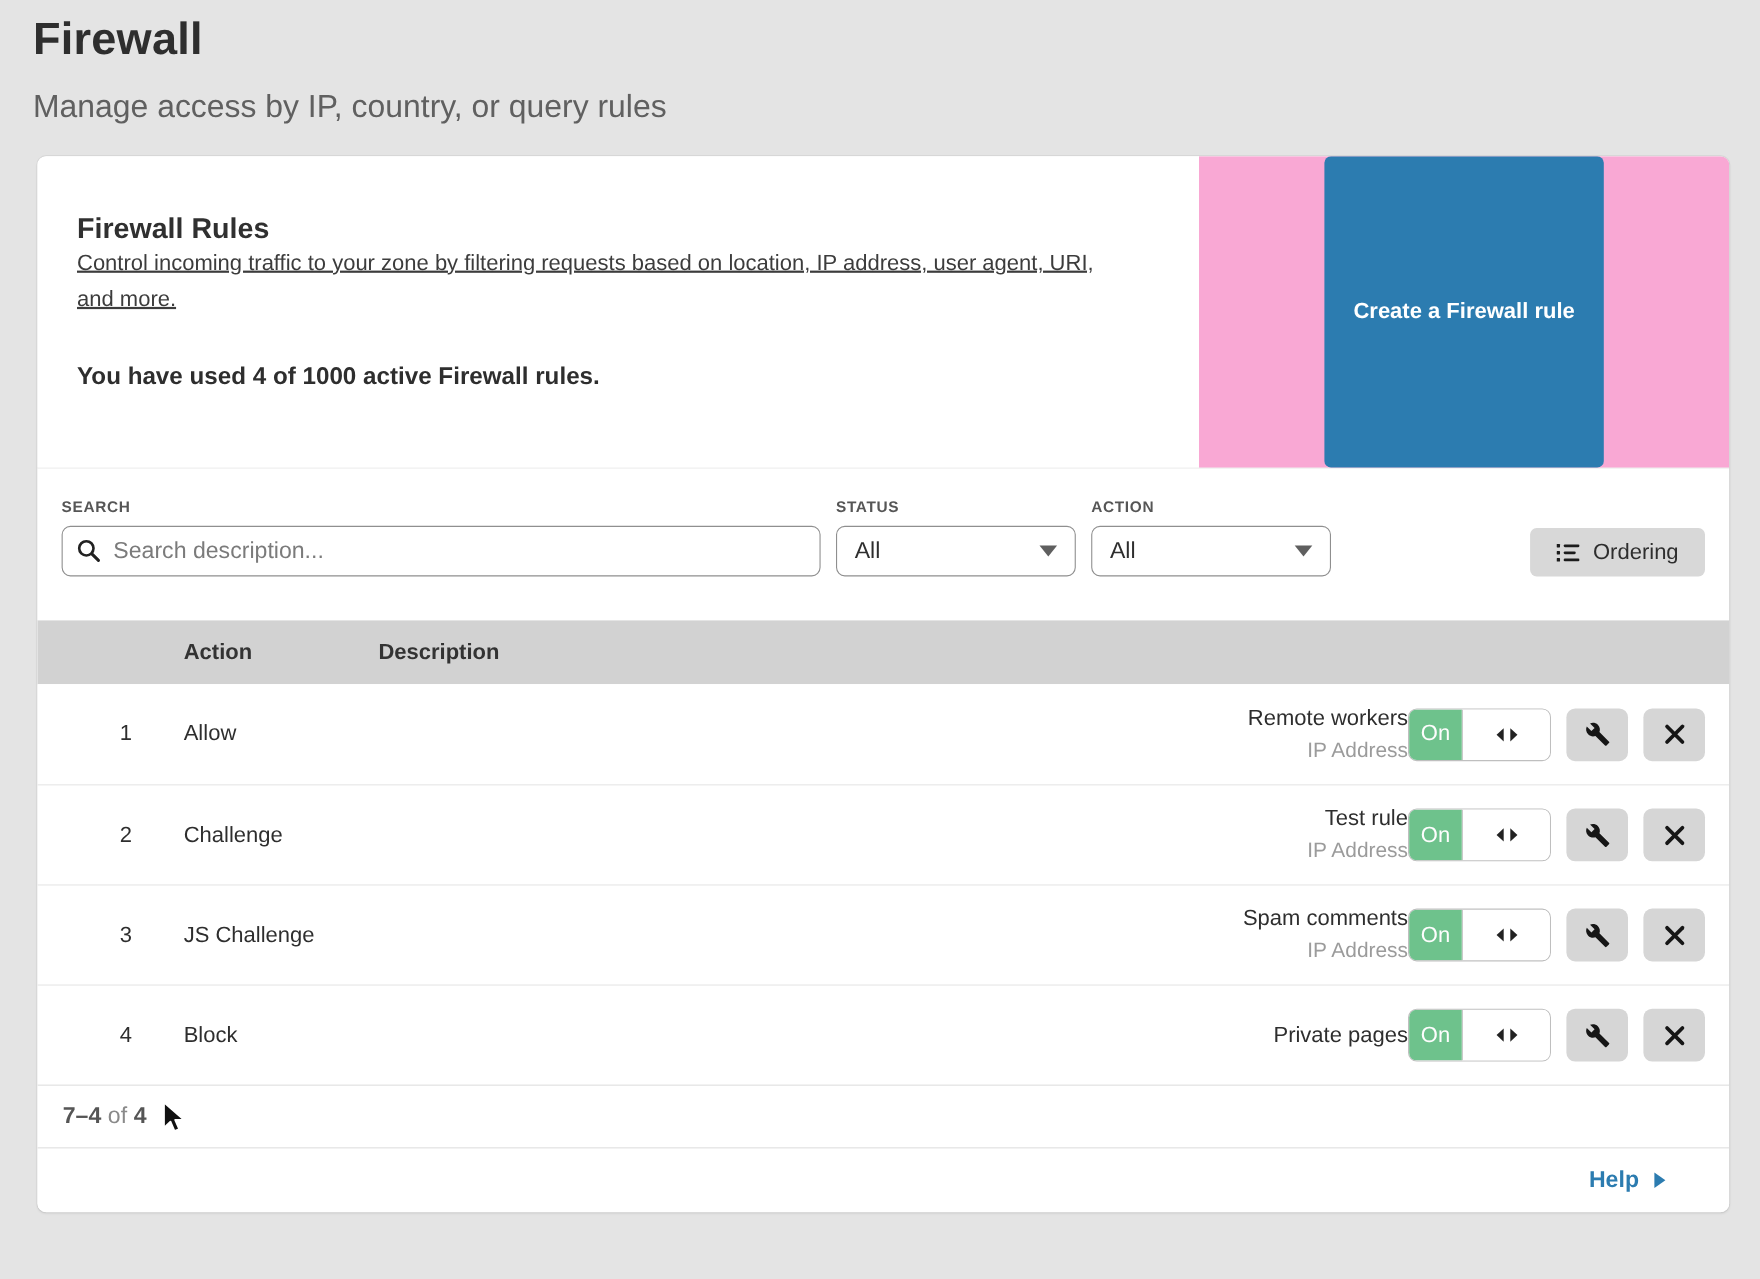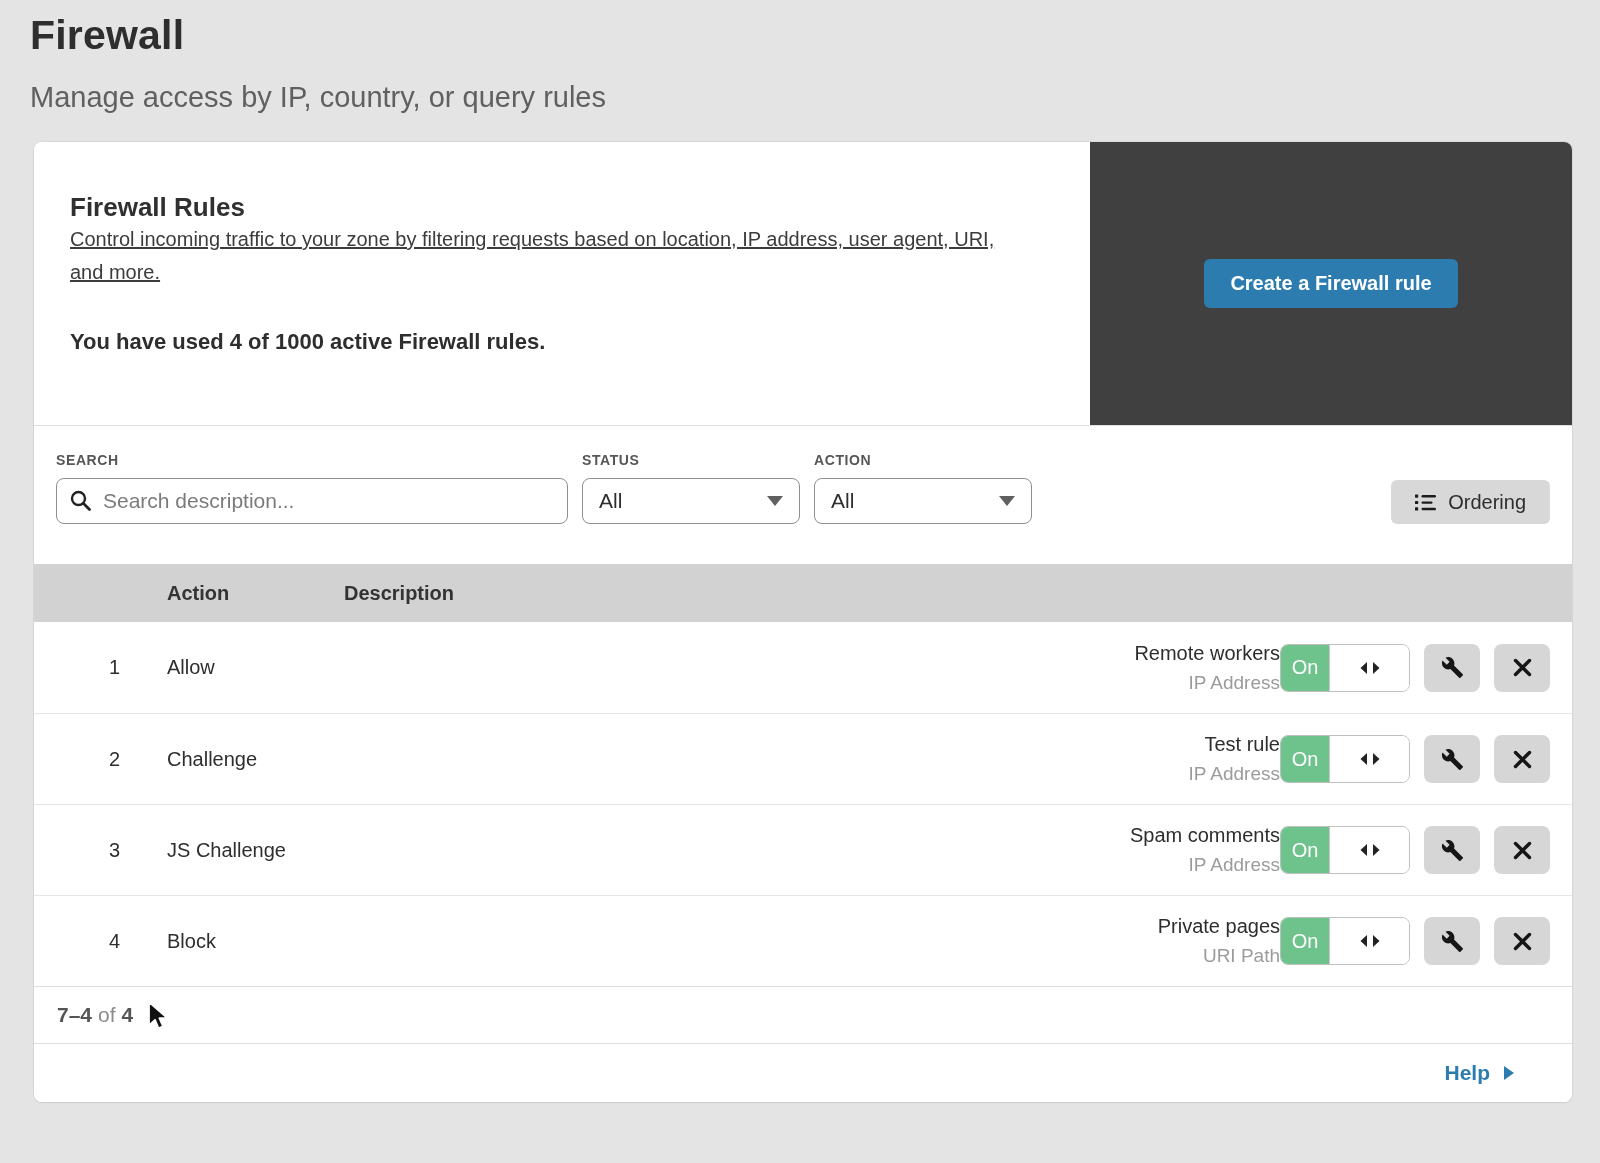--- a/index.html
+++ b/index.html
@@ -21,35 +21,35 @@
     box-shadow: 0 0 0 1px rgba(0,0,0,0.05), 0 1px 2px rgba(0,0,0,0.06);
     overflow: hidden;
   }
 
   
   .card-top { display: flex; border-bottom: 1px solid #e0e0e0; min-height: 284px; }
   .card-top-left { width: 1056px; flex: none; padding: 50px 60px 0 36px; background: #fff; }
   .panel-heading { font-size: 26px; font-weight: 700; color: #303030; }
   .panel-desc { font-size: 20px; line-height: 1.66; color: #3c3c3c; max-width: 950px; text-decoration: underline; }
   .panel-usage { margin-top: 40px; font-size: 22px; font-weight: 700; color: #2e2e2e; }
-  .card-top-right { flex: 1; background: #404040; display: flex; align-items: center; justify-content: center; }
+  .card-top-right { flex: 1; background: #f9a8d4; display: flex; justify-content: center; }
   .btn-primary {
     background: #2c7cb0; color: #fff; border: none; border-radius: 6px;
     font-family: inherit; font-size: 20px; font-weight: 600;
     padding: 13px 26px; cursor: pointer;
   }
 
   
   .filters { display: flex; align-items: flex-end; padding: 26px 22px 40px 22px; background: #fff; }
   .filter-group { margin-right: 14px; }
   .filter-label {
     display: block; font-size: 14px; font-weight: 700; color: #565656;
     letter-spacing: 0.6px; margin-bottom: 10px;
   }
-  .search-wrap { position: relative; width: 512px; }
+  .search-wrap { position: relative; width: 690px; }
   .search-input {
     width: 100%; height: 46px; border: 1.5px solid #8f8f8f; border-radius: 8px;
     padding: 0 14px 0 46px; font-family: inherit; font-size: 21px; color: #333;
     background: #fff; outline: none;
   }
   .search-input::placeholder { color: #7b7b7b; }
   .search-icon { position: absolute; left: 13px; top: 11px; }
   .select-box {
     width: 218px; height: 46px; border: 1.5px solid #8f8f8f; border-radius: 8px;
     background: #fff; display: flex; align-items: center; justify-content: space-between;
@@ -276,21 +276,20 @@
             </svg>
         </button>
       </div>
     </div>
 
     <div class="rule-row">
       <div class="row-num">4</div>
       <div class="row-action">Block</div>
       <div class="row-desc">
         <div class="row-desc-title">Private pages</div>
-        <div class="row-desc-sub">URI Path</div>
       </div>
       <div class="row-controls">
         <div class="toggle">
           <div class="toggle-on">On</div>
           <div class="toggle-handle">
             <svg width="22" height="14" viewBox="0 0 22 14">
                 <polygon points="8,1 1.5,7 8,13" fill="#222"></polygon>
                 <polygon points="14,1 20.5,7 14,13" fill="#222"></polygon>
               </svg>
           </div>

